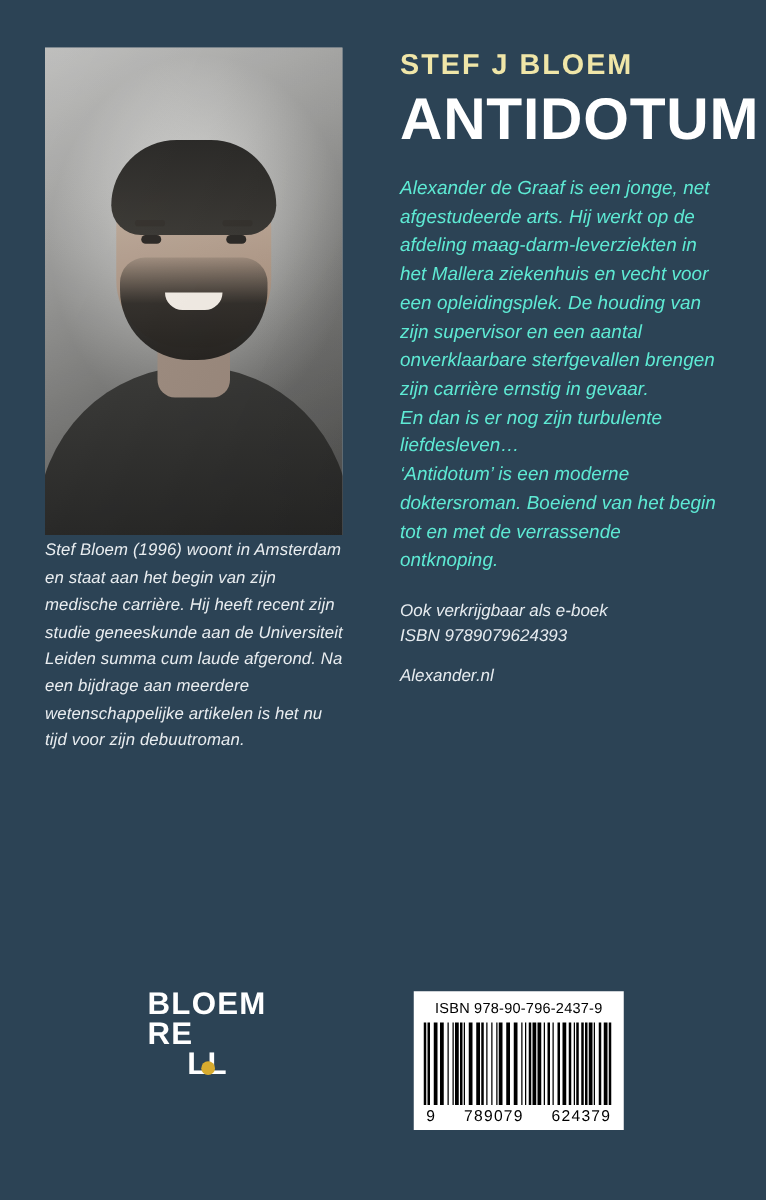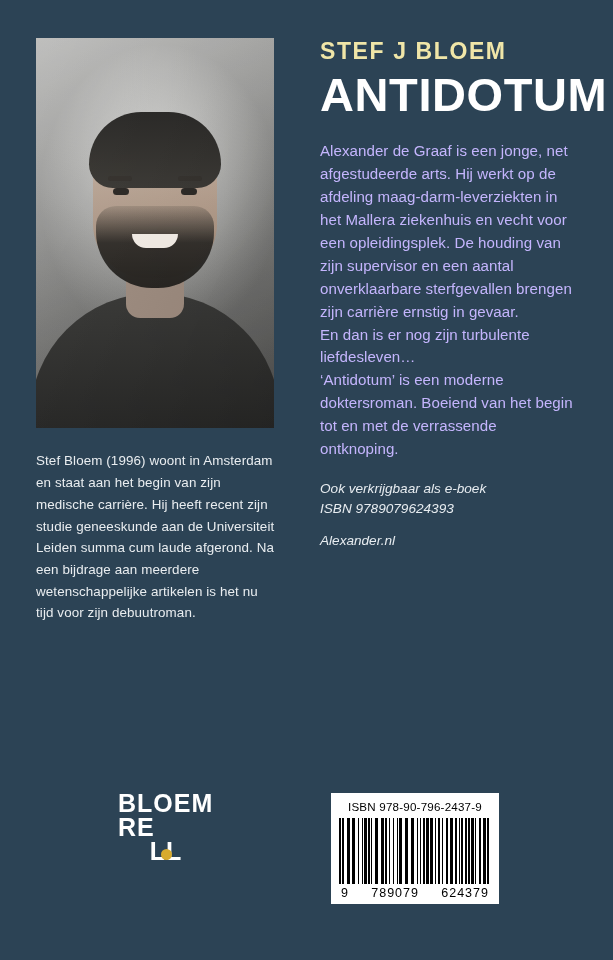--- a/index.html
+++ b/index.html
@@ -123,23 +123,24 @@
     position: absolute;
     inset: 0;
     background: linear-gradient(115deg, rgba(255,255,255,0.10) 0%, rgba(0,0,0,0.12) 100%);
     mix-blend-mode: overlay;
   }
 
   
   .bio {
     position: absolute;
     left: 36px;
-    top: 437px;
+    top: 416px;
     width: 242px;
     color: #e9edf0;
+    font-style: italic;
     font-size: 13.4px;
     line-height: 1.62;
     letter-spacing: 0.1px;
   }
 
   
   .right {
     position: absolute;
     left: 320px;
     top: 38px;
@@ -163,26 +164,27 @@
   .subtitle {
     color: #f0e6a8;
     font-size: 16.5px;
     font-weight: bold;
     line-height: 1.28;
     letter-spacing: 0.3px;
     margin: 0 0 20px 0;
     text-transform: uppercase;
   }
   .blurb {
-    color: #c4b5fd;
+    color: #5eead4;
     font-size: 15.1px;
     line-height: 1.52;
     letter-spacing: 0.05px;
     margin: 0 0 18px 0;
     white-space: pre-line;
+    font-style: italic;
   }
   .genre {
     color: #ffffff;
     font-size: 15.5px;
     font-weight: bold;
     letter-spacing: 0.9px;
     margin: 0 0 20px 0;
   }
   .ebook {
     color: #e7ecf0;

